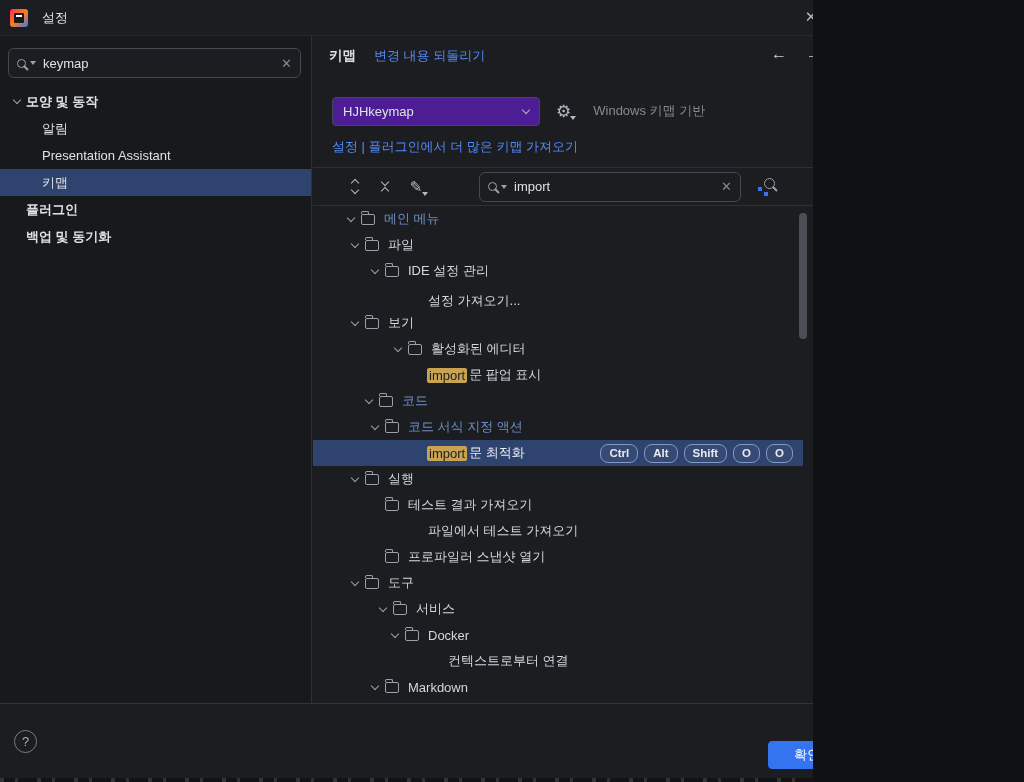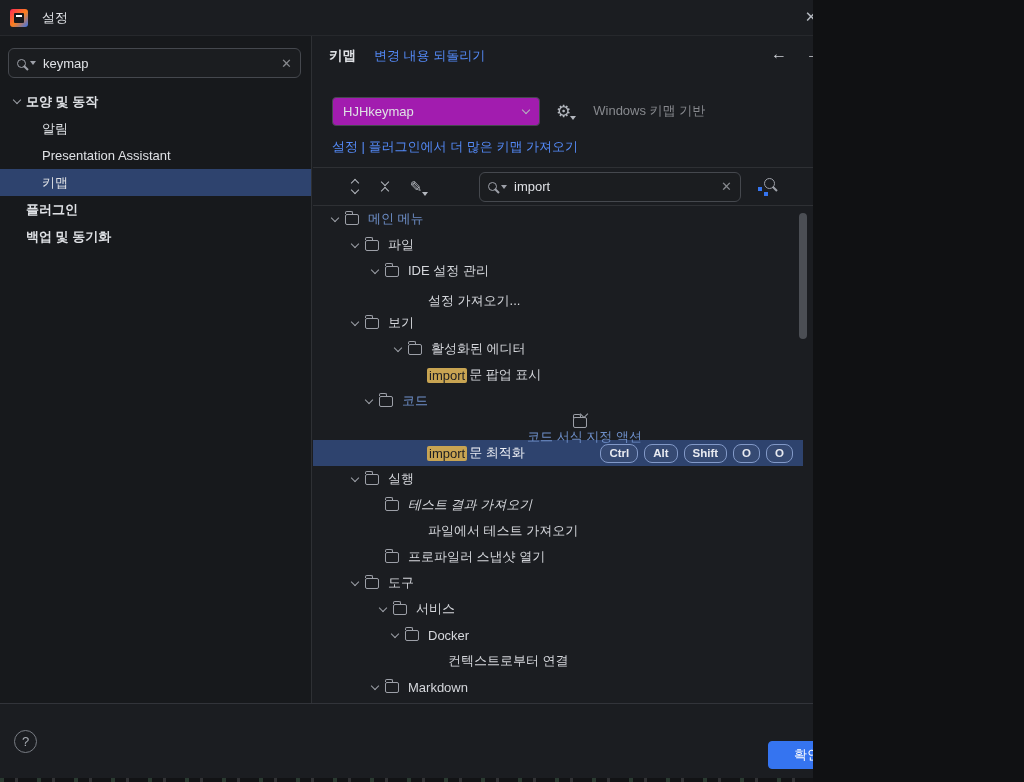--- a/index.html
+++ b/index.html
@@ -50,21 +50,21 @@
     border:1.5px solid #9DA0A8;border-bottom:none;border-radius:2px 2px 0 0;}
   
   .main-header{height:40px;display:flex;align-items:center;padding-left:16px;gap:18px;position:relative;}
   .page-title{font-weight:bold;font-size:13.5px;}
   a.link{color:#548AF7;text-decoration:none;cursor:pointer;}
   .nav-arrow{position:absolute;top:9px;color:#CED0D6;font-size:16px;cursor:pointer;}
   .nav-back{right:26px;}
   .nav-fwd{right:-9px;}
   
   .keymap-row{margin:20px 0 0 19px;height:30px;display:flex;align-items:center;gap:16px;}
-  .dropdown{width:208px;height:29px;background:#a21caf;border:1px solid #45484E;border-radius:4px;
+  .dropdown{width:208px;height:29px;background:#4c1d95;border:1px solid #45484E;border-radius:4px;
     display:flex;align-items:center;padding:0 10px;cursor:pointer;}
   .dropdown .dd-label{flex:1;}
   .dd-chev{width:6px;height:6px;border-right:1.6px solid #B4B8BF;border-bottom:1.6px solid #B4B8BF;transform:rotate(45deg);margin-top:-3px;}
   .gear{font-size:17px;color:#B4B8BF;line-height:1;cursor:pointer;position:relative;}
   .gear::after{content:"";position:absolute;right:-5px;bottom:0;width:0;height:0;
     border-left:3px solid transparent;border-right:3px solid transparent;border-top:4px solid #B4B8BF;}
   .based-on{color:#87898E;margin-left:6px;}
   .links-row{margin:6px 0 0 19px;height:30px;display:flex;align-items:center;}
   .hdiv{height:1px;background:#2E3034;margin-top:5px;}
   
@@ -201,21 +201,21 @@
         <input value="import" style="">
         <span class="clear-x">✕</span>
       </div>
       <span class="fbs">
           <span class="mag"></span>
         </span>
     </div>
 
     <div class="tree">
       <div class="vscroll"></div>
-    <div class="trow" style="padding-left: 12px;">
+    <div class="trow" style="padding-left: 28px;">
           <span class="slot20">
             <i class="tchev"></i>
           </span>
           <span class="slot22">
             <i class="folder"></i>
           </span>
           <span class="tlabel modified">메인 메뉴</span>
         </div>
         <div class="trow" style="padding-left: 32px;">
           <span class="slot20">
@@ -266,21 +266,21 @@
         </div>
         <div class="trow" style="padding-left: 46px;">
           <span class="slot20">
             <i class="tchev"></i>
           </span>
           <span class="slot22">
             <i class="folder"></i>
           </span>
           <span class="tlabel modified">코드</span>
         </div>
-        <div class="trow" style="padding-left: 52px; flex-direction: column;">
+        <div class="trow" style="padding-left: 52px;">
           <span class="slot20">
             <i class="tchev"></i>
           </span>
           <span class="slot22">
             <i class="folder"></i>
           </span>
           <span class="tlabel modified">코드 서식 지정 액션</span>
         </div>
         <div class="trow selected" style="padding-left: 72px;">
           <span class="slot20"></span>
@@ -298,21 +298,21 @@
         </div>
         <div class="trow" style="padding-left: 32px;">
           <span class="slot20">
             <i class="tchev"></i>
           </span>
           <span class="slot22">
             <i class="folder"></i>
           </span>
           <span class="tlabel">실행</span>
         </div>
-        <div class="trow" style="padding-left: 52px; font-style: italic;">
+        <div class="trow" style="padding-left: 52px;">
           <span class="slot20"></span>
           <span class="slot22">
             <i class="folder"></i>
           </span>
           <span class="tlabel">테스트 결과 가져오기</span>
         </div>
         <div class="trow" style="padding-left: 72px;">
           <span class="slot20"></span>
           <span class="slot22"></span>
           <span class="tlabel">파일에서 테스트 가져오기</span>

